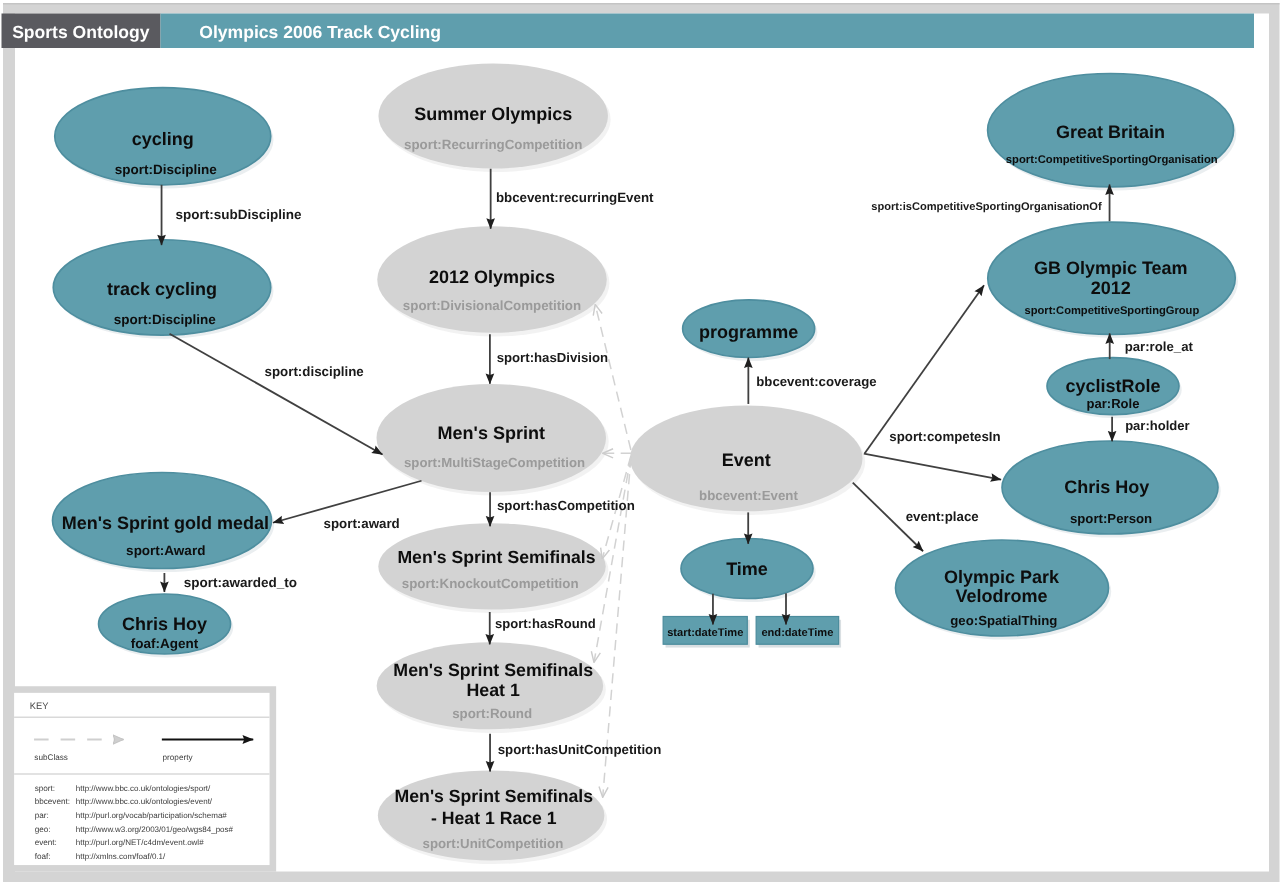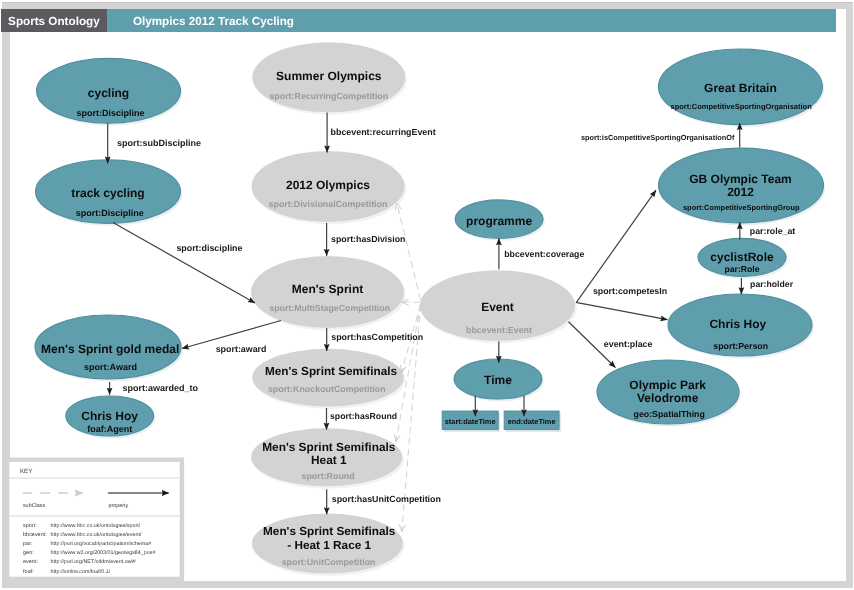--- a/index.html
+++ b/index.html
@@ -26,21 +26,21 @@
   svg{position:absolute;left:0;top:0;}
 </style>
 </head>
 <body>
 
 <div id="page">
   <div id="frame"></div>
   <div id="panel"></div>
   <div id="tabbar">
     <div class="tab" id="tab-sports">Sports Ontology</div>
-    <div class="tab" id="tab-olympics">Olympics 2012 Track Cycling</div>
+    <div class="tab" id="tab-olympics">Olympics 2006 Track Cycling</div>
   </div>
   <svg id="diagram" width="854" height="590">
       <defs>
         <marker id="arrow" viewBox="0 0 10 10" refX="9.6" refY="5" markerWidth="7.4" markerHeight="7.4" orient="auto-start-reverse" markerUnits="userSpaceOnUse">
           <path d="M 0.2 1.1 L 10 5 L 0.2 8.9 L 1.6 5 z" fill="#1f1f1f"></path>
         </marker>
         <marker id="arrowlight" viewBox="0 0 10 10" refX="9.5" refY="5" markerWidth="7.6" markerHeight="7.6" orient="auto-start-reverse" markerUnits="userSpaceOnUse">
           <path d="M 0.4 1.0 L 9.6 5 L 0.4 9.0" fill="none" stroke="#cccccc" stroke-width="1.25" stroke-linejoin="miter" stroke-linecap="butt"></path>
         </marker>
         <marker id="arrowlight2" viewBox="0 0 10 10" refX="9.5" refY="5" markerWidth="7.6" markerHeight="7.6" orient="auto-start-reverse" markerUnits="userSpaceOnUse">

